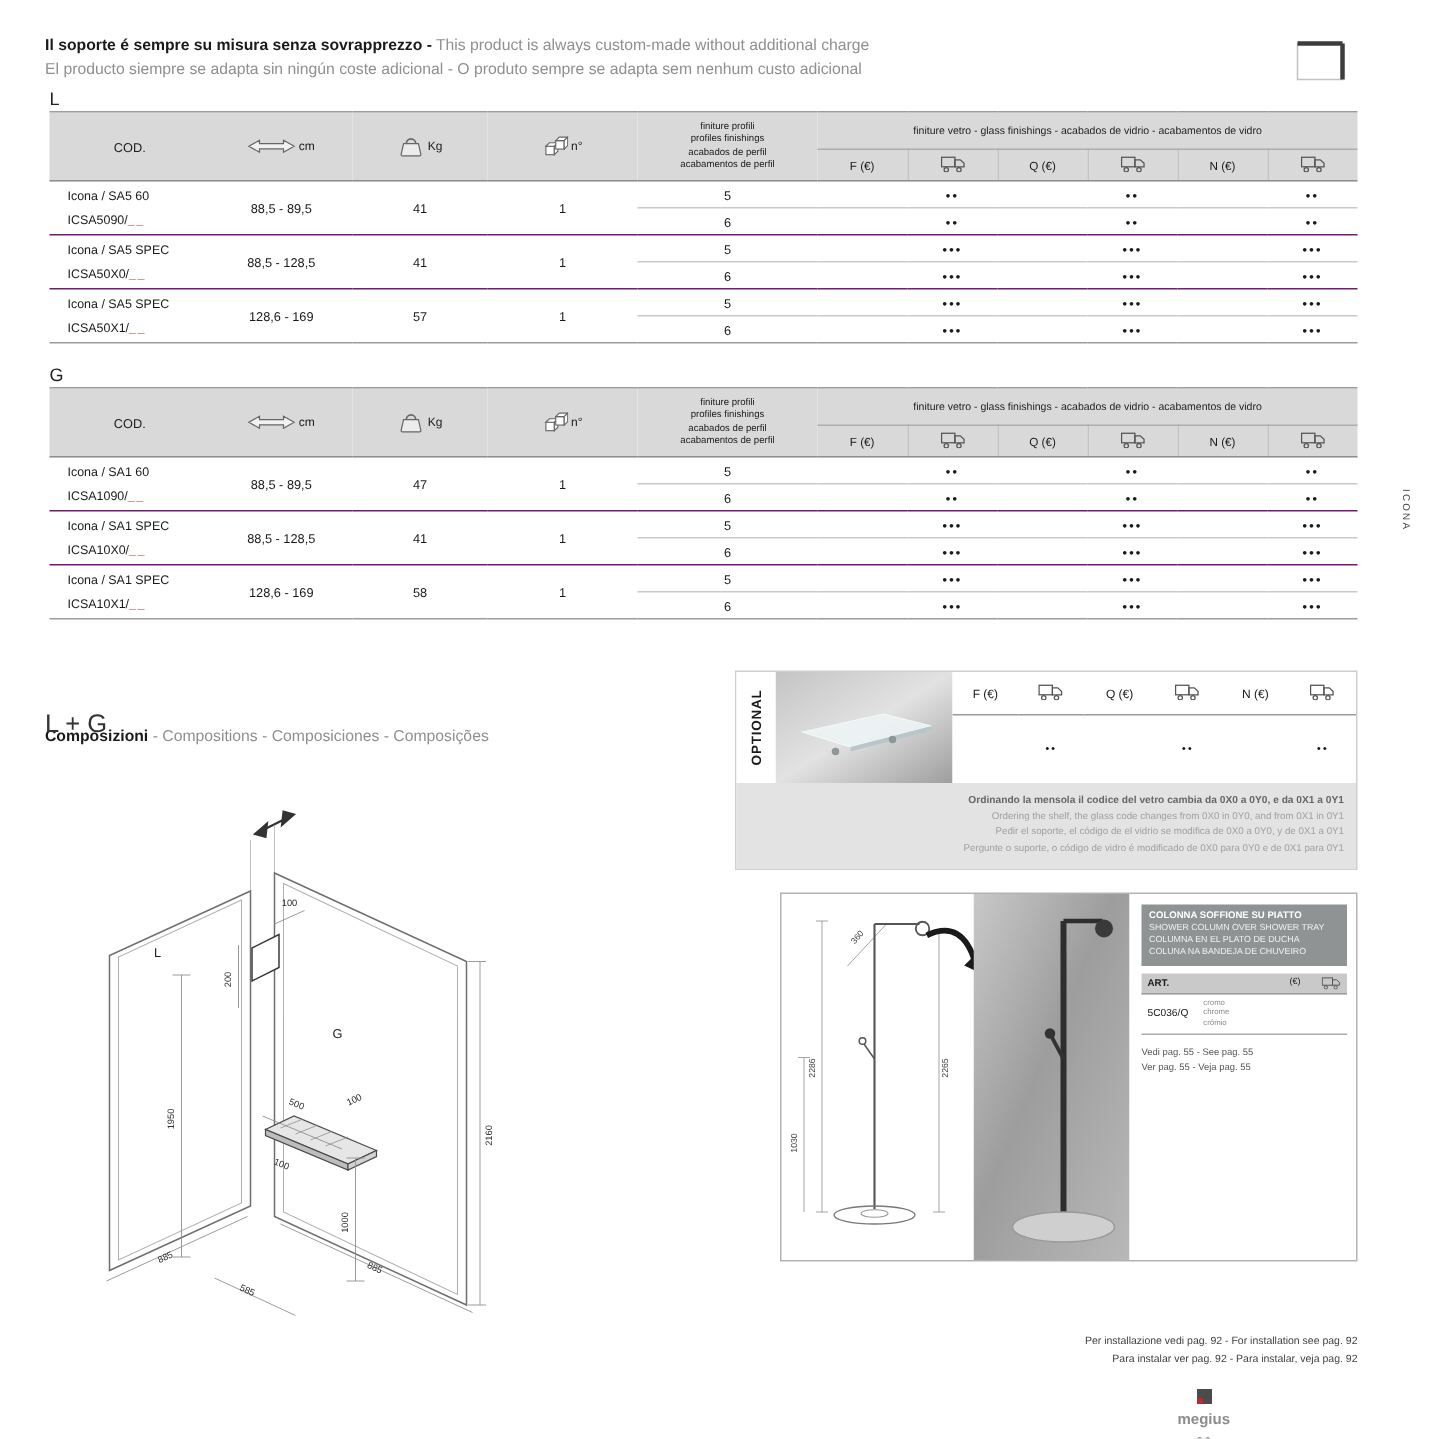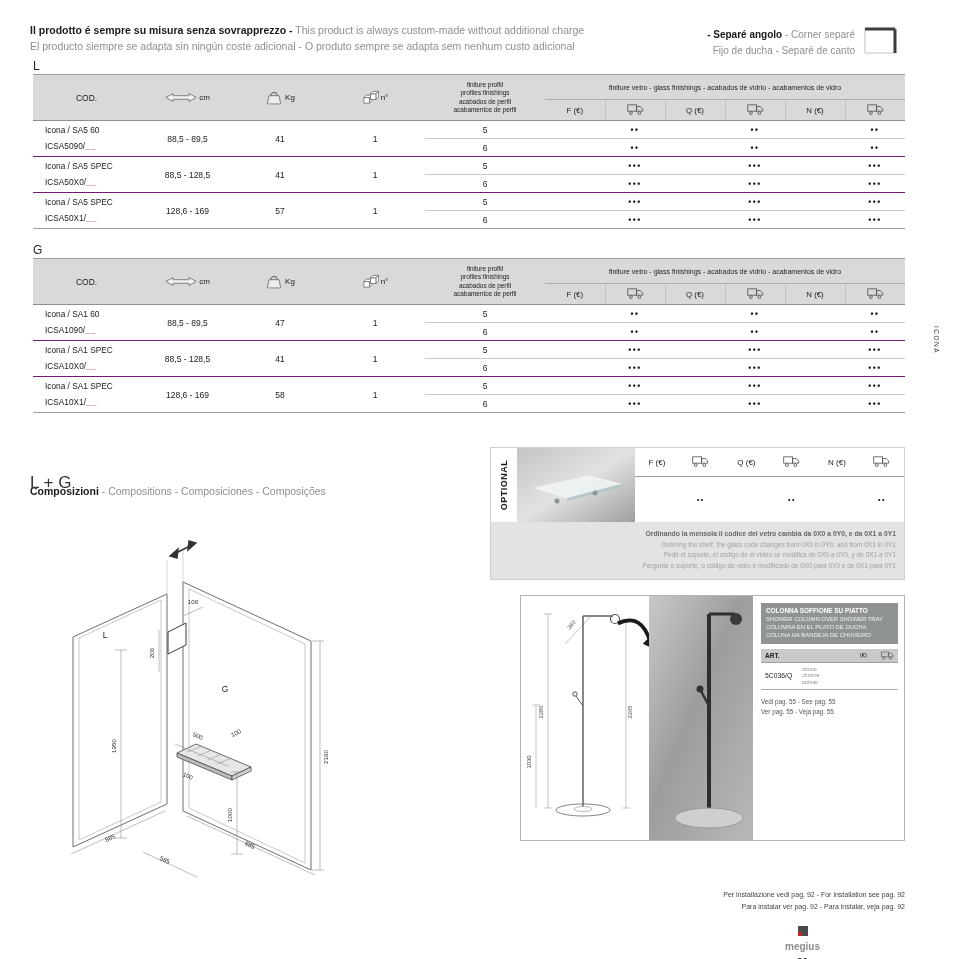--- a/index.html
+++ b/index.html
@@ -125,26 +125,22 @@
         <polygon points="9,4 11.5,1.5 17.5,1.5 15,4"></polygon>
         <polygon points="15,4 17.5,1.5 17.5,7.5 15,10"></polygon>
       </g>
     </symbol>
   </defs>
 </svg>
 
 <div class="page">
 
   <div class="hdr-left">
-    <div><span class="b">Il prodotto é sempre su misura senza sovrapprezzo -</span><span class="g"> This product is always custom-made without additional charge</span></div>
+    <div><span class="b">Il soporte é sempre su misura senza sovrapprezzo -</span><span class="g"> This product is always custom-made without additional charge</span></div>
     <div class="g">El producto siempre se adapta sin ningún coste adicional - O produto sempre se adapta sem nenhum custo adicional</div>
-  </div>
-  <div class="hdr-right">
-    <div><span class="b">- Separé angolo</span><span class="g"> - Corner separé</span></div>
-    <div class="g">Fijo de ducha - Separé de canto</div>
   </div>
   <svg class="corner-icon" viewBox="0 0 38 34">
     <rect x="4" y="5" width="30" height="24" fill="none" stroke="#c2c2c2" stroke-width="1"></rect>
     <line x1="4" y1="5" x2="34" y2="5" stroke="#3c3c3c" stroke-width="3"></line>
     <line x1="34" y1="5" x2="34" y2="29" stroke="#3c3c3c" stroke-width="3"></line>
   </svg>
 
   <div class="section-label" id="lbl-L">L</div>
   <table class="spec" id="tbl-L">
     <colgroup>

